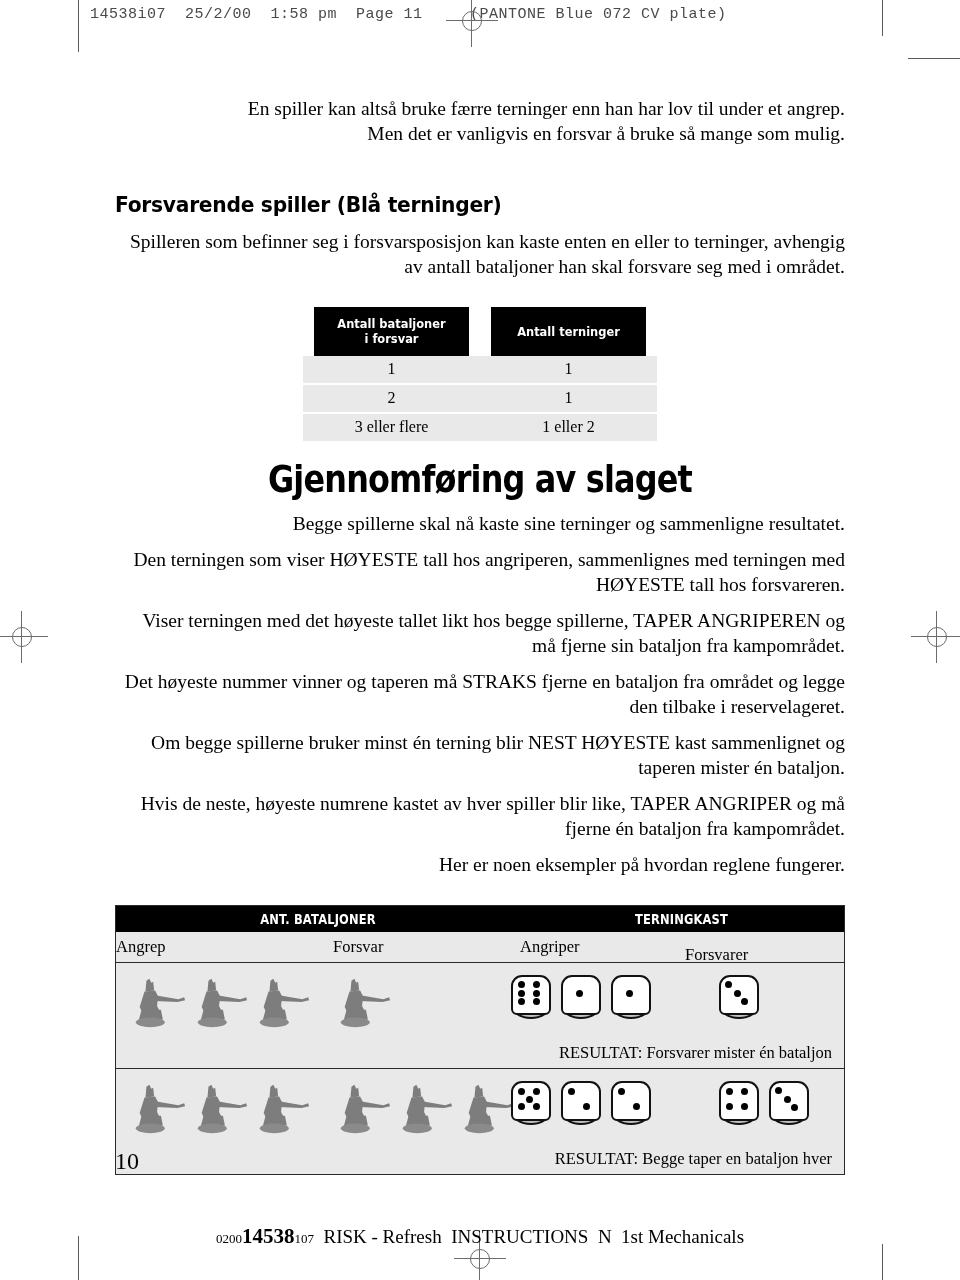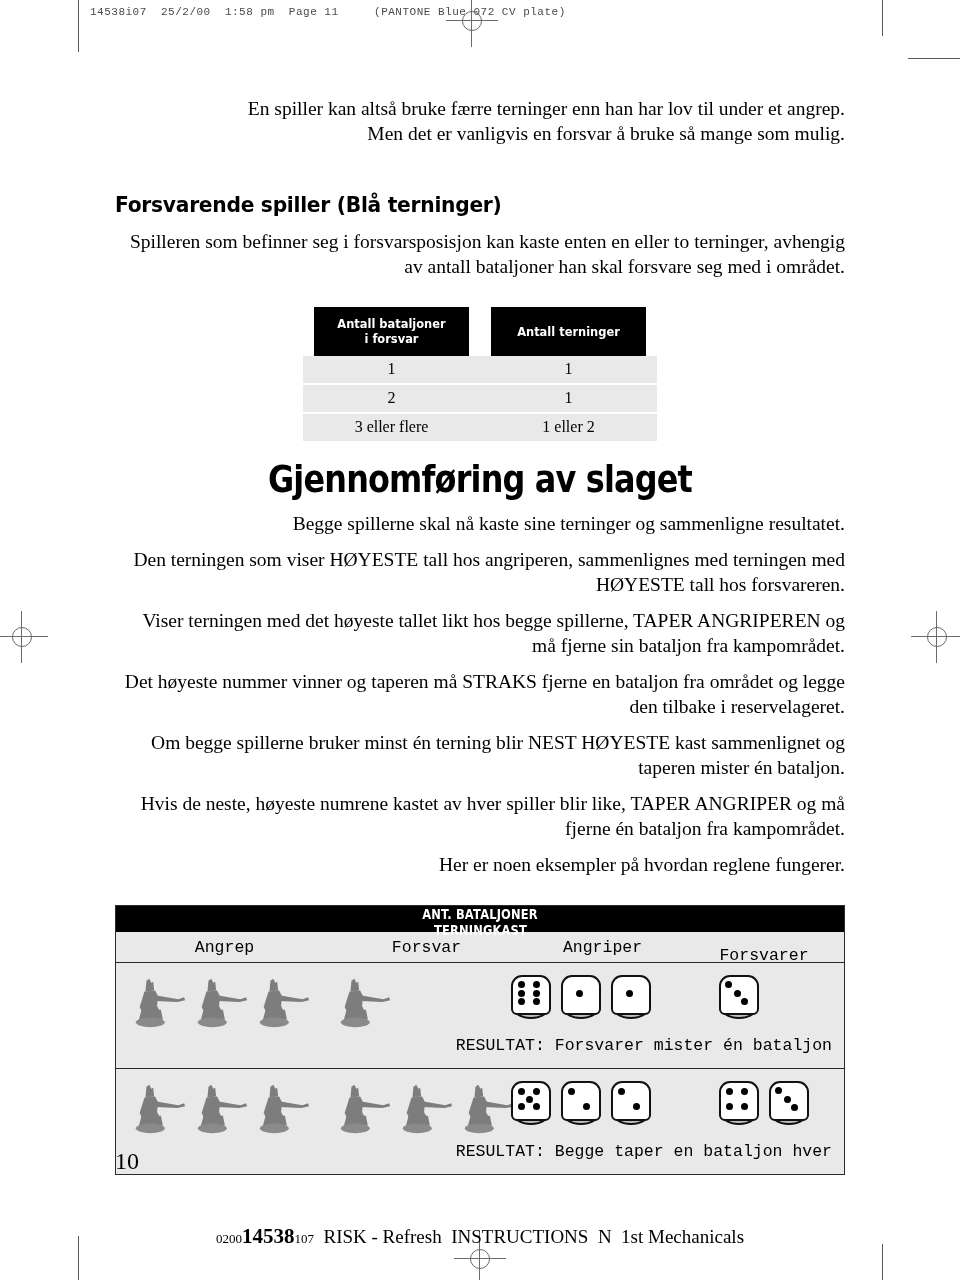--- a/index.html
+++ b/index.html
@@ -15,21 +15,21 @@
     color: #000000;
     overflow: hidden;
   }
 
   
   .prepress-header {
     position: absolute;
     top: 6px;
     left: 90px;
     font-family: "Liberation Mono", monospace;
-    font-size: 11px;
+    font-size: 15px;
     letter-spacing: 0.5px;
     color: #4a4a4a;
     white-space: pre;
   }
   .crop-v {
     position: absolute;
     width: 1px;
     background: #5a5a5a;
   }
   .crop-h {
@@ -157,41 +157,39 @@
     border: 1.5px solid #2a2a2a;
     width: 730px;
     box-sizing: border-box;
   }
   .ex-head-black {
     background: #000000;
     color: #ffffff;
     display: flex;
     height: 26px;
     align-items: center;
-    flex-direction: column;
   }
   .ex-head-black .cell {
     font-family: "DejaVu Sans", sans-serif;
     font-weight: bold;
     font-size: 13.5px;
     text-align: center;
     transform: scaleX(0.85);
     letter-spacing: 0.2px;
   }
   .ex-subhead {
     background: #e9e9e9;
     display: flex;
     height: 30px;
     align-items: center;
     border-bottom: 1.5px solid #2a2a2a;
   }
   .ex-subhead .cell {
-    font-family: Liberation Mono, monospace;
+    font-family: Liberation Serif, serif;
     font-size: 16.5px;
-    text-align: center;
   }
   .c1 { width: 217px; }
   .c2 { width: 187px; }
   .c3 { width: 165px; }
   .c4 { width: 158px; margin-top: 16px; }
   .cAB { width: 404px; }
   .cTK { width: 323px; }
 
   .ex-row {
     background: #e9e9e9;
@@ -209,22 +207,22 @@
     gap: 4px;
   }
   .zone-att-fig { left: 14px; }
   .zone-def-fig { left: 219px; }
   .zone-att-dice { left: 395px; gap: 10px; }
   .zone-def-dice { left: 603px; gap: 10px; }
 
   .result-line {
     position: absolute;
     right: 12px;
-    bottom: 13px;
-    font-family: Liberation Mono, monospace;
+    bottom: 5px;
+    font-family: Liberation Serif, serif;
     font-size: 16.5px;
   }
 
   
   .soldier { width: 58px; height: 58px; display: block; }
 
   
   .die {
     position: relative;
     width: 40px;

